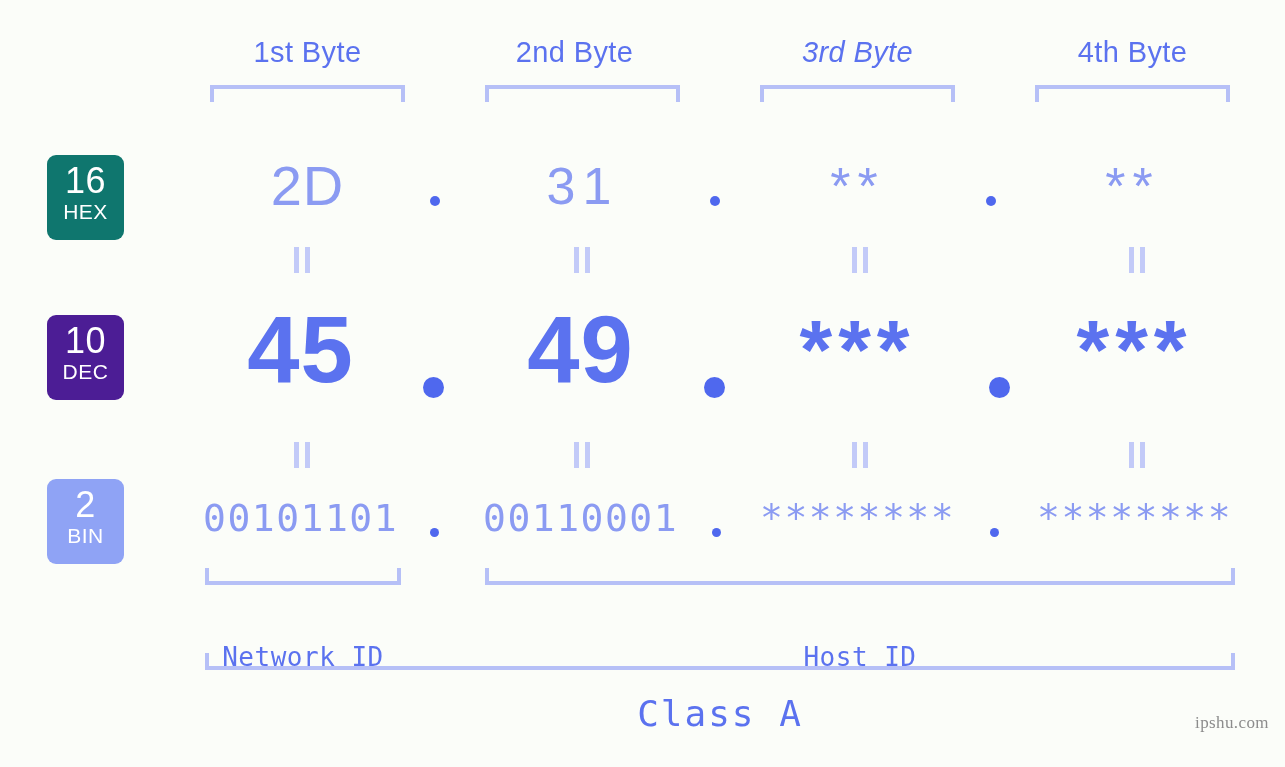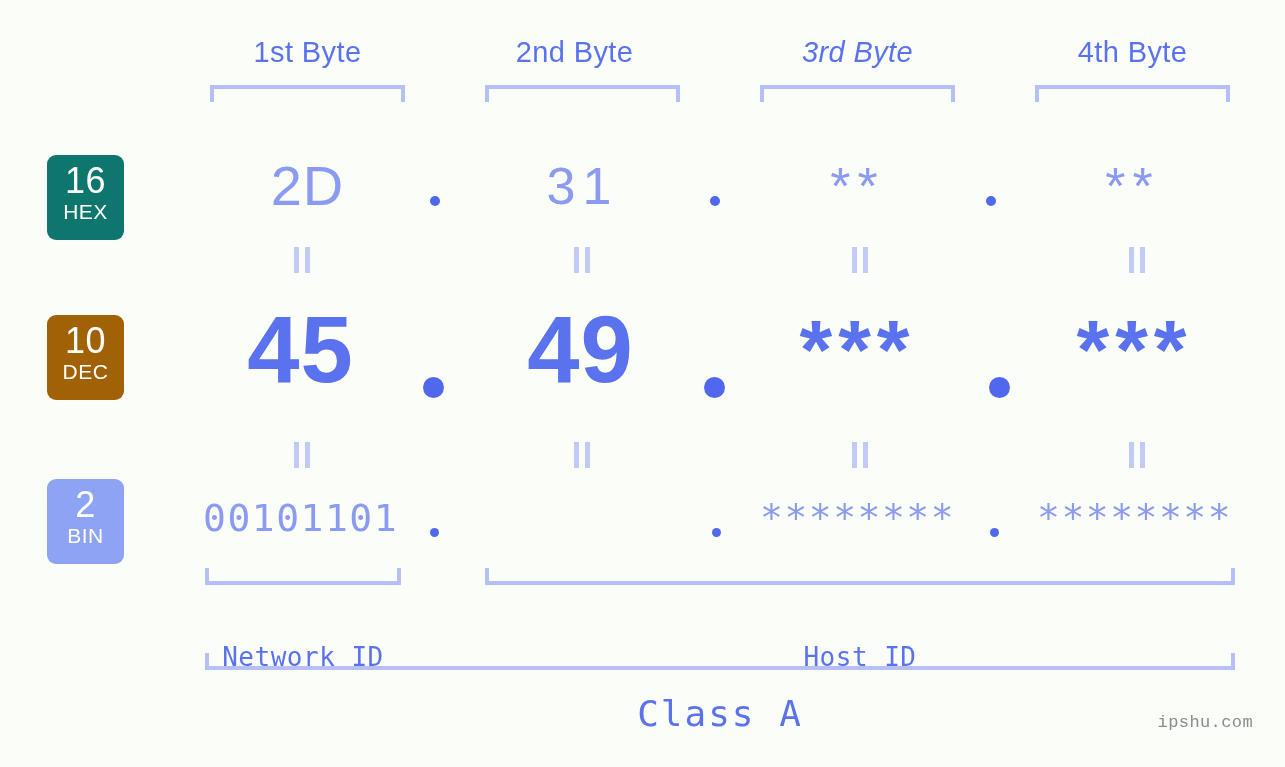--- a/index.html
+++ b/index.html
@@ -179,25 +179,25 @@
     top: 692px;
     height: 44px;
     line-height: 44px;
     font-size: 36px;
     letter-spacing: 2px;
   }
 
   
   .watermark {
     position: absolute;
-    right: 32px;
+    right: 16px;
     top: 713px;
     font-size: 17px;
     color: #8c8c8c;
-    font-family: Liberation Mono, monospace;
+    font-family: Liberation Serif, serif;
     letter-spacing: 0.4px;
   }
 </style>
 </head>
 <body>
 
 <div id="stage">
 
   <div class="byte-label" style="left:210px; width:195px;">1st Byte</div>
   <div class="byte-label" style="left:477px; width:195px;">2nd Byte</div>
@@ -207,21 +207,21 @@
   <div class="bracket-top" style="left:210px; top:85px; width:195px;"></div>
   <div class="bracket-top" style="left:485px; top:85px; width:195px;"></div>
   <div class="bracket-top" style="left:760px; top:85px; width:195px;"></div>
   <div class="bracket-top" style="left:1035px; top:85px; width:195px;"></div>
 
   <div class="badge" style="top:155px; background:#0f766e;">
     <span class="num">16</span>
     <span class="abbr">HEX</span>
   </div>
 
-  <div class="badge" style="top:315px; background:#a16207;">
+  <div class="badge" style="top:315px; background:#4c1d95;">
     <span class="num">10</span>
     <span class="abbr">DEC</span>
   </div>
 
   <div class="badge" style="top:479px; background:#8fa3f5;">
     <span class="num">2</span>
     <span class="abbr">BIN</span>
   </div>
 
   <div class="cell hex-cell" style="left:210px; width:195px;">2D</div>
@@ -270,20 +270,21 @@
   <div class="equals" style="left:849px; top:442px;">
       <i></i>
       <i></i>
     </div>
   <div class="equals" style="left:1126px; top:442px;">
       <i></i>
       <i></i>
     </div>
 
   <div class="cell bin-cell" style="left:203px; width:195px;">00101101</div>
+  <div class="cell bin-cell" style="left:483px; width:195px;">00110001</div>
   <div class="cell bin-cell masked" style="left:760px; width:195px;">********</div>
   <div class="cell bin-cell masked" style="left:1037px; width:195px;">********</div>
 
   <div class="dot dot-bin" style="left:430px;"></div>
   <div class="dot dot-bin" style="left:712px;"></div>
   <div class="dot dot-bin" style="left:990px;"></div>
 
   <div class="bracket-bottom" style="left:205px; top:568px; width:196px;"></div>
   <div class="bracket-bottom" style="left:485px; top:568px; width:750px;"></div>
 

